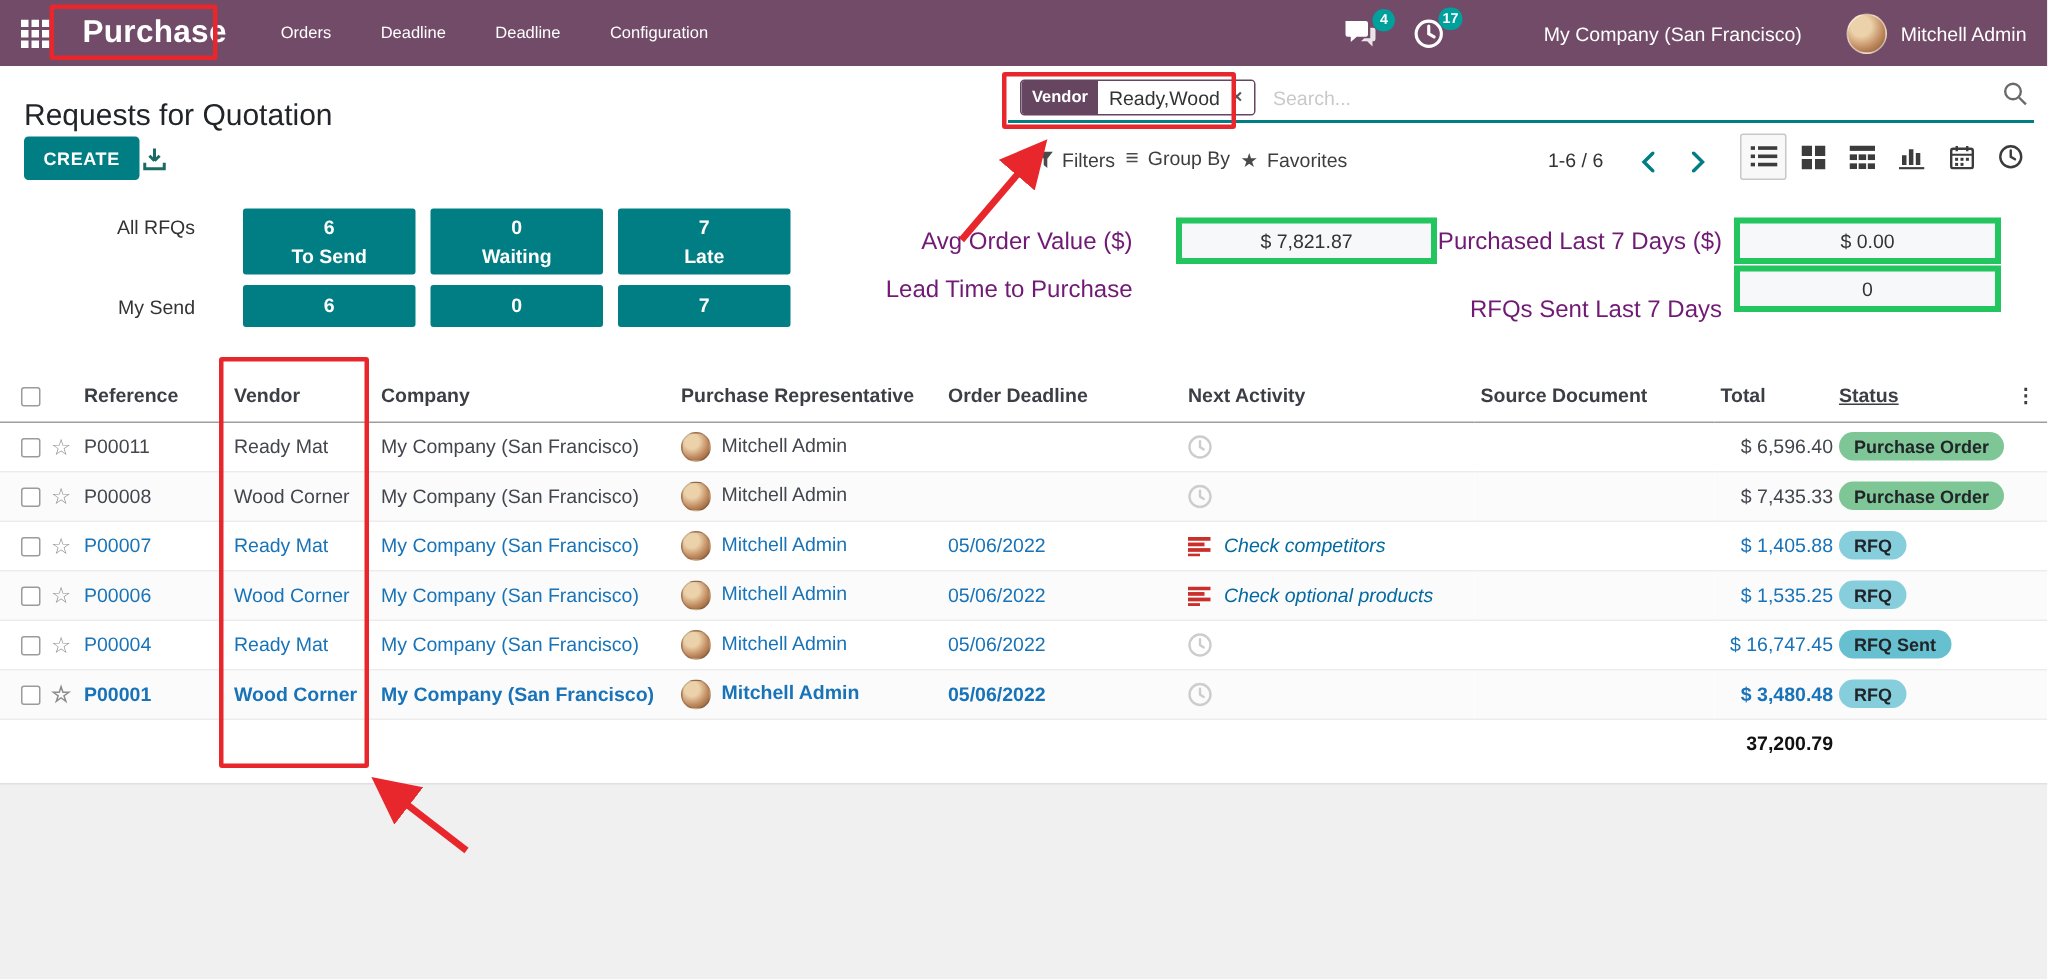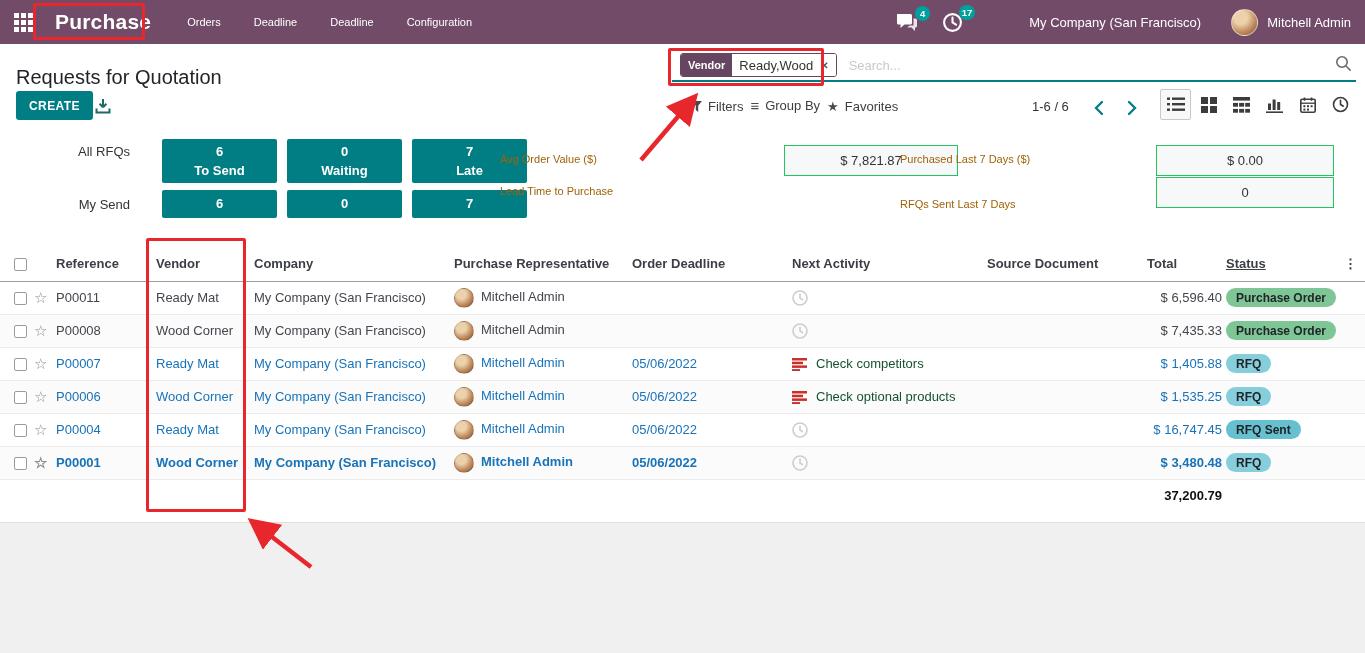--- a/index.html
+++ b/index.html
@@ -45,41 +45,41 @@
   .chev { position:absolute; top:96px; width:24px; height:24px; display:grid; place-items:center; cursor:pointer; background:none; border:none; }
   .chev.left { left:1086px; } .chev.right { left:1120px; }
 
   .switchers { position:absolute; left:1160px; top:89px; display:flex; gap:2px; }
   .sw-btn { width:31px; height:31px; display:grid; place-items:center; cursor:pointer; border:1px solid transparent; border-radius:2px; background:none; }
   .sw-btn.active { border-color:#c8c8c8; background:#f8f8f8; }
 
   
   .dash-label { position:absolute; left:30px; width:100px; text-align:right; font-size:13px; color:#333; }
   .dash-btn { position:absolute; background:#017E84; color:#fff; border:none; border-radius:2px; display:flex; flex-direction:column; align-items:center; justify-content:center; font-size:13px; font-weight:bold; cursor:pointer; line-height:1.5; font-family:"Liberation Sans",sans-serif; }
-  .kpi-label { position:absolute; text-align:left; font-size:11px; color:#a16207; }
-  .kpi-box { position:absolute; height:31px; background:#f7f8fa; border:1px solid #22c55e; display:grid; place-items:center; font-size:13px; color:#333; cursor:pointer; }
+  .kpi-label { position:absolute; text-align:right; font-size:16px; color:#701a75; }
+  .kpi-box { position:absolute; height:31px; background:#f7f8fa; border:4px solid #22c55e; display:grid; place-items:center; font-size:13px; color:#333; cursor:pointer; }
 
   
   table.rfq { position:absolute; top:246px; left:0; width:1365px; border-collapse:collapse; table-layout:fixed; font-size:13px; }
   table.rfq th { height:35px; text-align:left; font-size:13px; font-weight:600; color:#3b3e45; border-bottom:1px solid #9e9e9e; padding:0 0 0 4px; white-space:nowrap; overflow:hidden; }
   table.rfq td { height:33px; border-top:1px solid #ececec; padding:0 0 0 4px; white-space:nowrap; overflow:hidden; vertical-align:middle; }
   table.rfq tbody tr:first-child td { border-top:none; }
   table.rfq tbody tr:nth-child(even) { background:#fbfbfb; }
   th.c-total, td.c-total { text-align:right; padding-right:4px; }
   th.c-vendor, td.c-vendor { padding-left:7px; }
   th.c-status, td.c-status { padding-left:14px;text-decoration:underline; }
   th.c-menu { text-align:center; color:#444; font-size:14px; cursor:pointer; }
   tr.dark td { color:#42464d; }
   tr.info td { color:#1873B8; }
   tr.bold td { font-weight:bold; }
   td.c-deadline { color:#D0342C; }
   .cb { display:inline-block; width:13px; height:13px; border:1px solid #9b9b9b; border-radius:2px; background:#fff; margin-left:10px; vertical-align:middle; cursor:pointer; }
   .star { font-size:15px; color:#8f8f8f; cursor:pointer; }
   .act-ic { display:inline-flex; vertical-align:middle; margin-right:8px; }
-  .act-txt { color:#14532d; cursor:pointer; text-decoration:none; }
+  .act-txt { color:#0369a1; cursor:pointer; text-decoration:none;font-style:italic; }
   .c-rep .rep-name { margin-left:7px; }
   .badge { display:inline-block; border-radius:11px; padding:2.5px 10px; font-size:12px; font-weight:600; color:#212529;text-align:center; }
   .badge.po { background:#7EC695; }
   .badge.rfq { background:#86CEDC; }
   .badge.sent { background:#66C0CF; }
   tfoot td { height:37px; border-top:1px solid #cfcfcf; font-weight:bold; color:#111; }
 
   .bottom-gray { position:absolute; left:0; top:522px; width:1365px; height:131px; background:#f0f0f0; border-top:1px solid #e0e0e0; }
 
   

